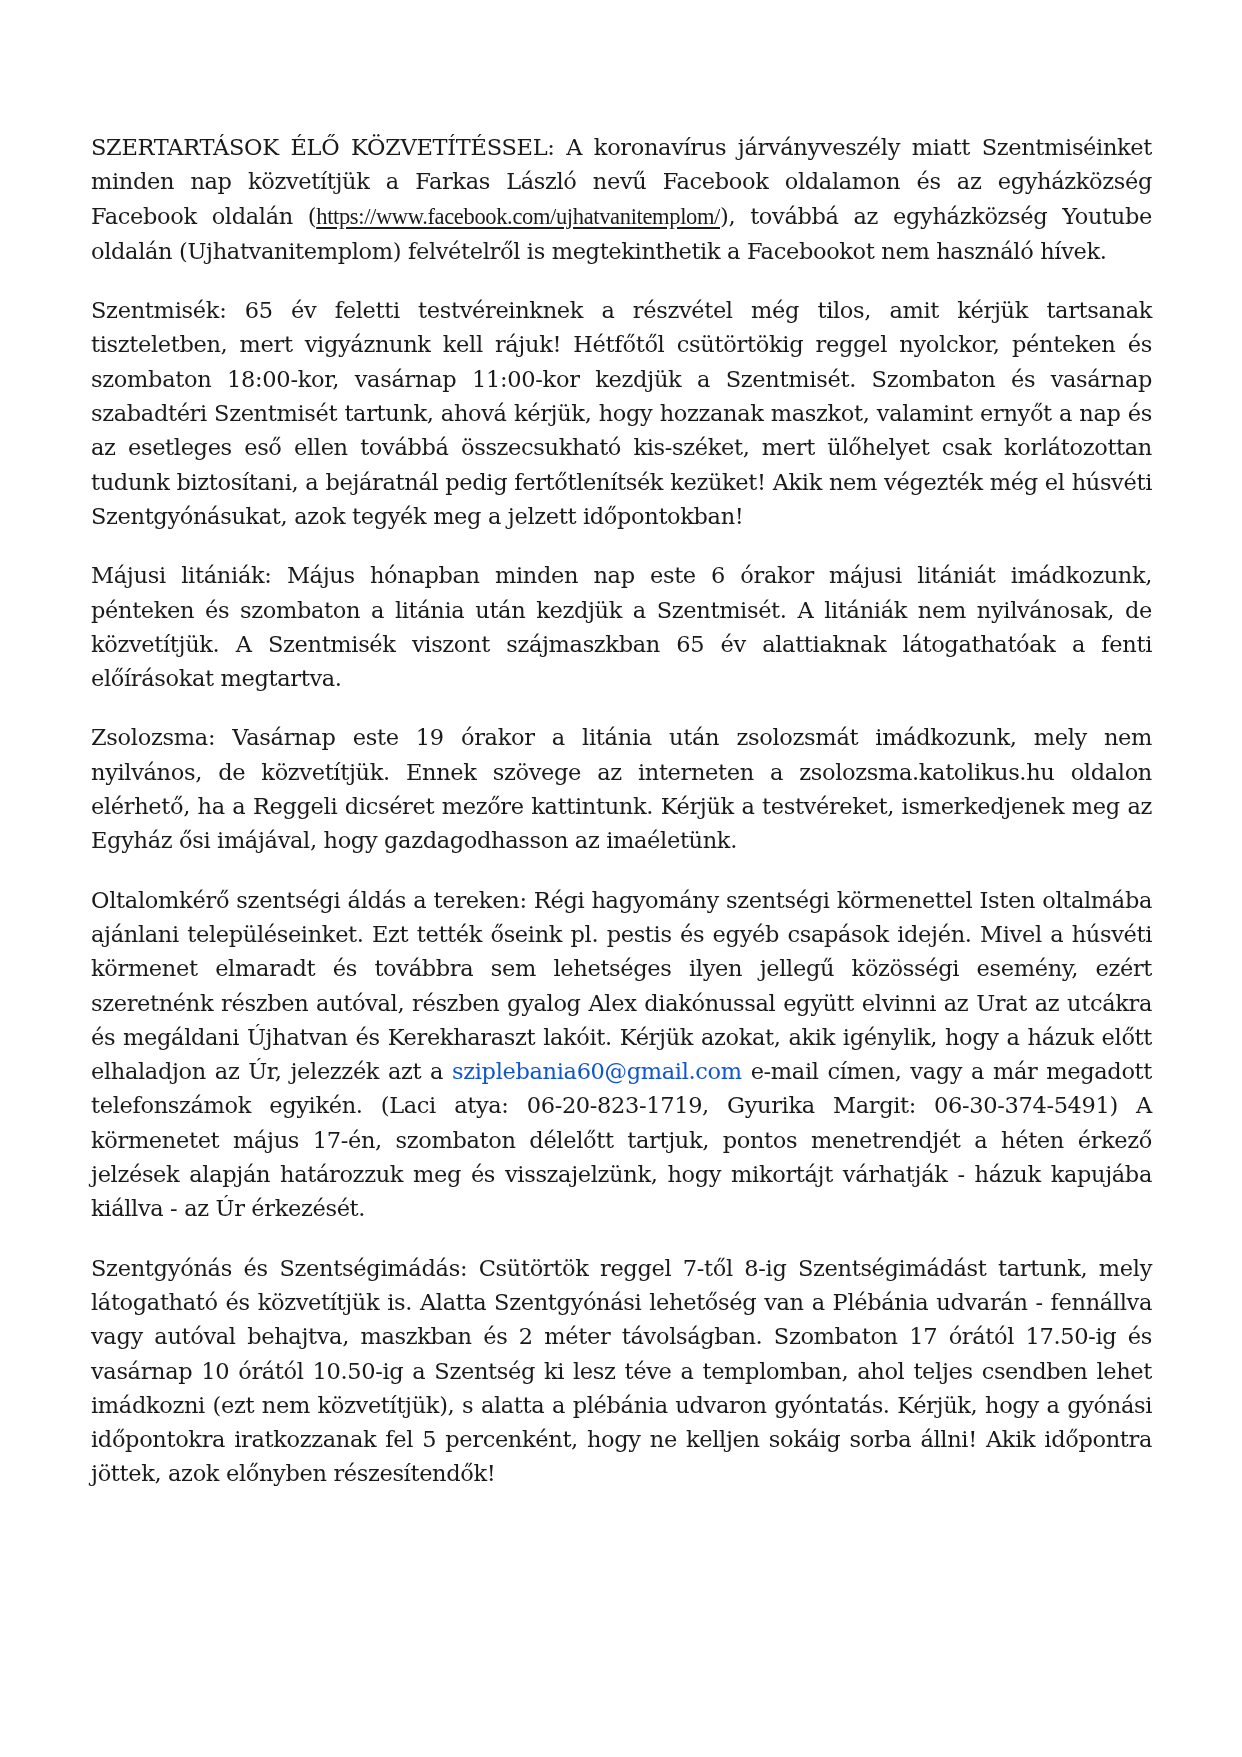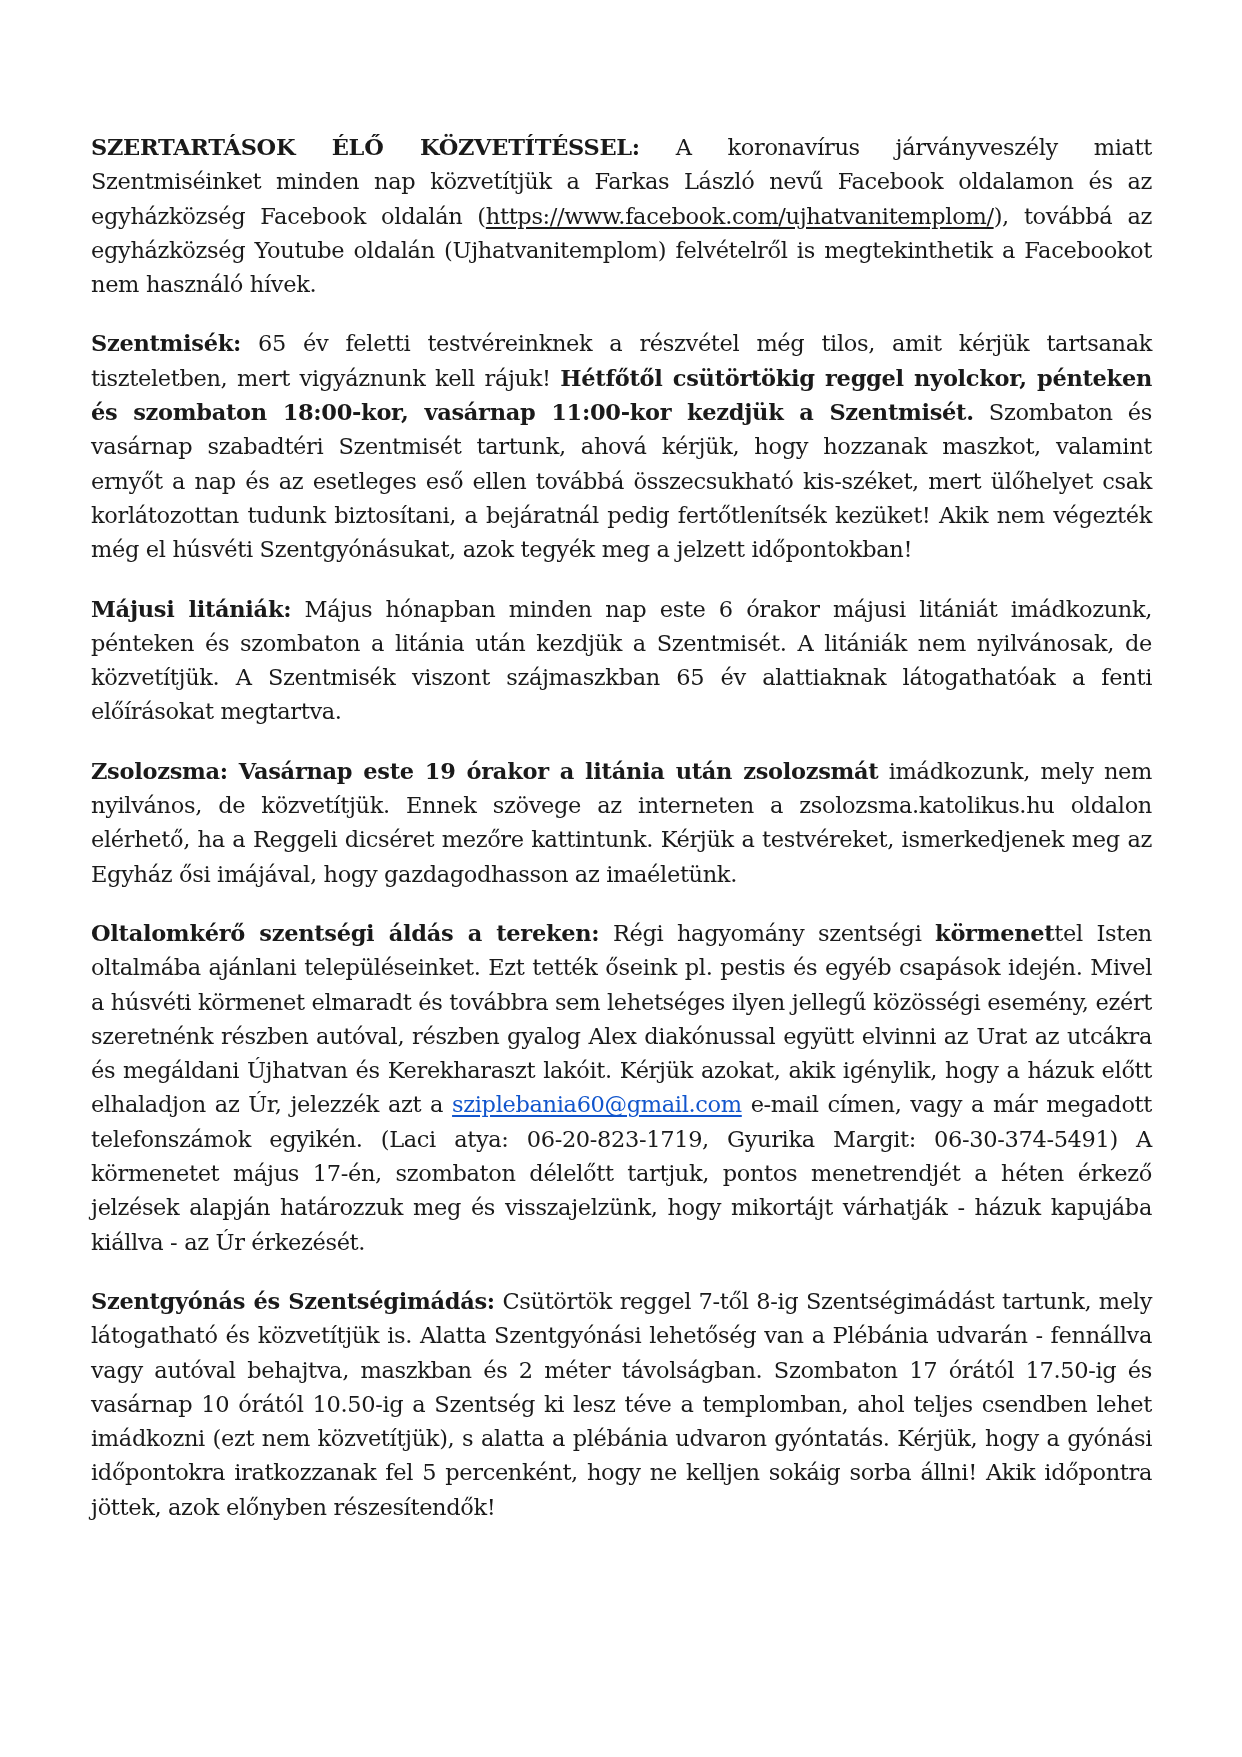--- a/index.html
+++ b/index.html
@@ -18,23 +18,23 @@
       width: 1061px;
     }
     .para {
       font-size: 22.5px;
       line-height: 34.3px;
       text-align: justify;
       margin: 0 0 25px 0;
       letter-spacing: -0.35px;
       word-spacing: 0px;
     }
-    .para b { font-weight: bold; letter-spacing: -0.3px; }
-    .link-black { color: #1a1a1a; text-decoration: underline; text-underline-offset: 3px; }
-    .link-blue { color: #1155cc; text-decoration: underline; text-underline-offset: 3px; }
+    .para b { font-weight: normal; letter-spacing: -0.3px; }
+    .link-black { color: #1a1a1a; text-decoration: underline; text-underline-offset: 3px; font-family: Liberation Serif, serif; }
+    .link-blue { color: #1155cc; text-underline-offset: 3px; }
   </style>
 </head>
 <body>
 
 <div class="page">
 
   <p class="para"><b>SZERTARTÁSOK ÉLŐ KÖZVETÍTÉSSEL:</b><span> A koronavírus járványveszély miatt Szentmiséinket minden nap közvetítjük a Farkas László nevű Facebook oldalamon és az egyházközség Facebook oldalán (</span><a class="link-black">https://www.facebook.com/ujhatvanitemplom/</a><span>), továbbá az egyházközség Youtube oldalán (Ujhatvanitemplom) felvételről is megtekinthetik  a Facebookot nem használó hívek.</span></p>
 
   <p class="para"><b>Szentmisék:</b><span> 65 év feletti testvéreinknek a részvétel még tilos, amit kérjük tartsanak tiszteletben, mert vigyáznunk kell rájuk! </span><b>Hétfőtől csütörtökig reggel nyolckor, pénteken és szombaton 18:00-kor, vasárnap 11:00-kor kezdjük a Szentmisét.</b><span> Szombaton és vasárnap szabadtéri Szentmisét tartunk, ahová kérjük, hogy hozzanak maszkot, valamint ernyőt a nap és az esetleges eső ellen továbbá összecsukható kis-széket, mert ülőhelyet csak korlátozottan tudunk biztosítani, a bejáratnál pedig fertőtlenítsék kezüket! Akik nem végezték még el húsvéti Szentgyónásukat, azok tegyék meg a jelzett időpontokban!</span></p>
 

